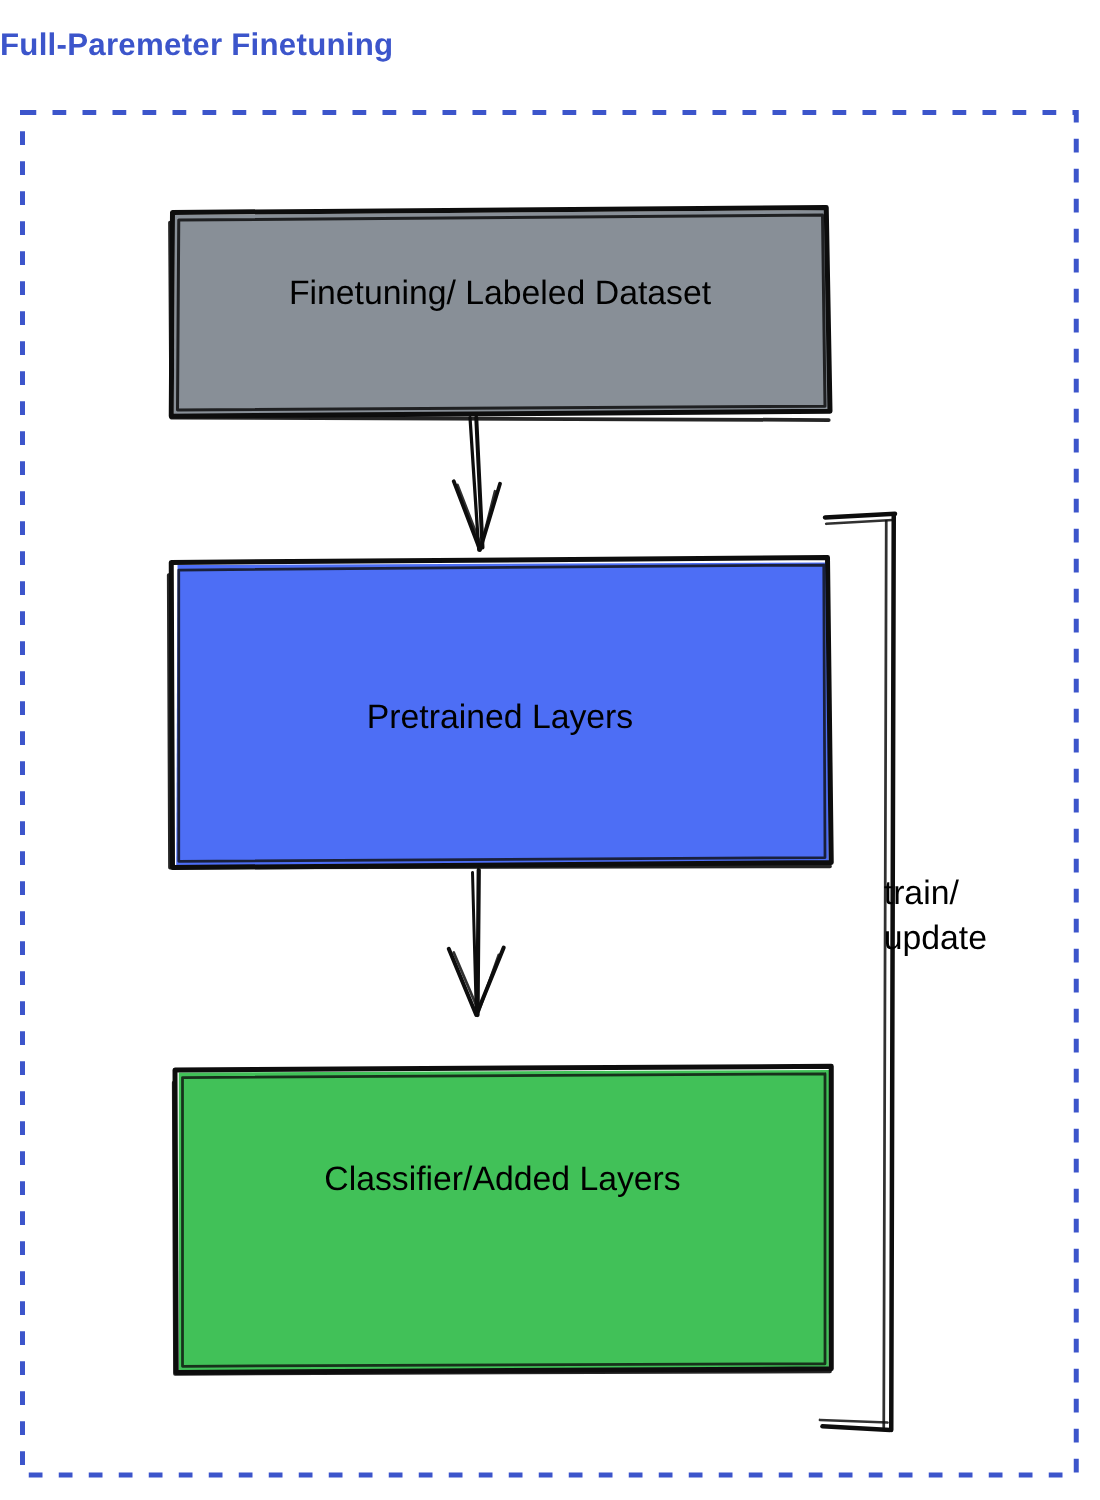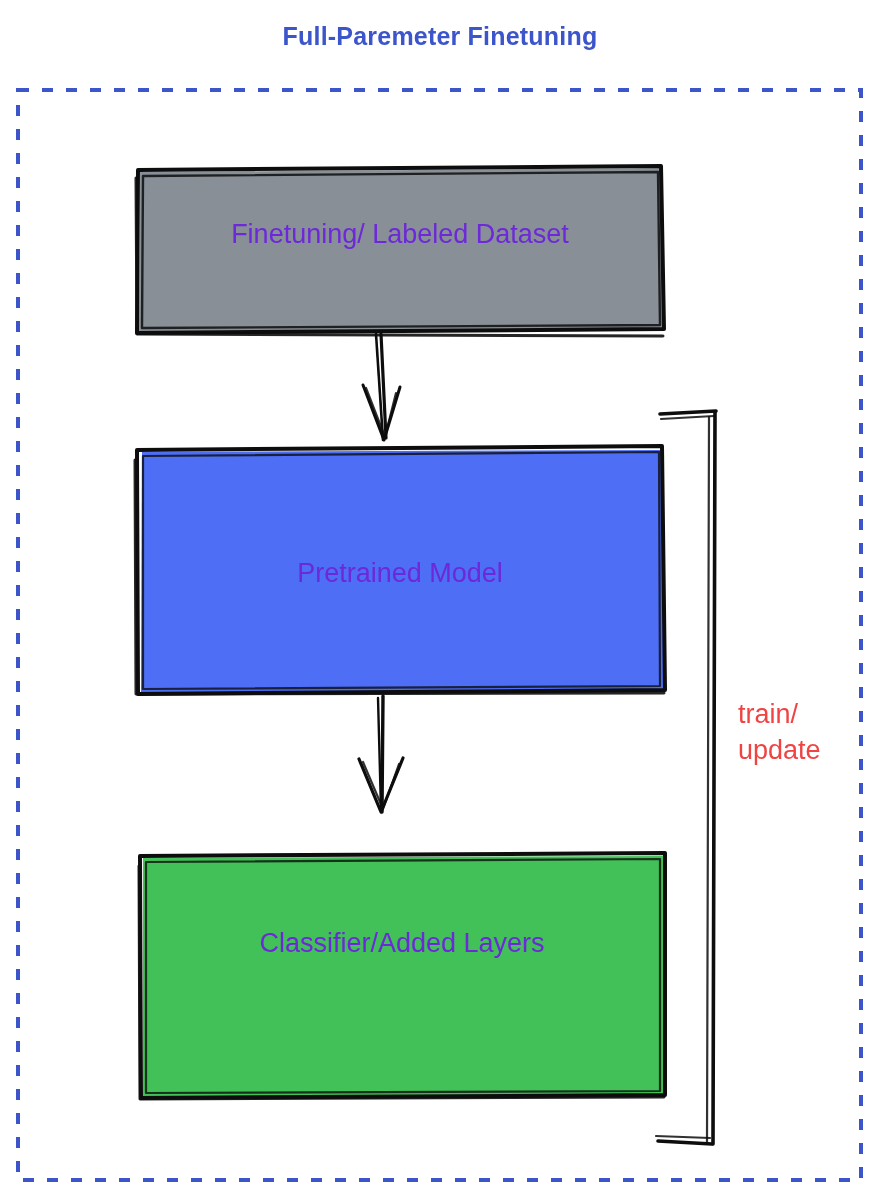--- a/index.html
+++ b/index.html
@@ -18,32 +18,31 @@
     position: absolute;
     inset: 0;
     width: 880px;
     height: 1200px;
   }
   .diagram-title {
     position: absolute;
     left: 0;
     top: 22px;
     width: 880px;
-    text-align: center;
     font-family: "Liberation Sans", sans-serif;
     font-size: 25px;
     font-weight: 700;
     letter-spacing: 0.2px;
     color: #3c55cb;
     white-space: nowrap;
   }
   .node-label {
     position: absolute;
     font-family: "Liberation Sans", sans-serif;
-    color: #6d28d9;
+    color: #000000;
     text-align: center;
     white-space: nowrap;
     pointer-events: none;
   }
   #label-dataset {
     left: 137px;
     top: 219px;
     width: 526px;
     font-size: 27px;
   }
@@ -54,27 +53,27 @@
     font-size: 27px;
   }
   #label-classifier {
     left: 140px;
     top: 928px;
     width: 524px;
     font-size: 27px;
   }
   #label-loop {
     position: absolute;
-    left: 738px;
+    left: 707px;
     top: 696px;
     width: 130px;
     font-family: "Liberation Sans", sans-serif;
     font-size: 27px;
     line-height: 36px;
-    color: #ef4444;
+    color: #000000;
     text-align: left;
     white-space: pre-line;
   }
 </style>
 </head>
 <body>
 
 <div class="diagram-title">Full-Paremeter Finetuning</div>
 
 <svg id="canvas" viewBox="0 0 880 1200" xmlns="http://www.w3.org/2000/svg">
@@ -126,18 +125,18 @@
     <path d="M709,417 L707,1142" fill="none" stroke="#0d0d0d" stroke-width="2.2" stroke-linecap="round" opacity="0.85"></path>
 
     <path d="M712,1144 L658,1141" fill="none" stroke="#0d0d0d" stroke-width="3.6" stroke-linecap="round"></path>
     <path d="M710,1138 L656,1136" fill="none" stroke="#0d0d0d" stroke-width="2.2" stroke-linecap="round" opacity="0.85"></path>
   </g>
 
 </svg>
 
 <div class="node-label" id="label-dataset">Finetuning/ Labeled Dataset</div>
 
-<div class="node-label" id="label-pretrained">Pretrained Model</div>
+<div class="node-label" id="label-pretrained">Pretrained Layers</div>
 
 <div class="node-label" id="label-classifier">Classifier/Added Layers</div>
 
 <div id="label-loop">train/
 update</div>
 
 </body></html>

